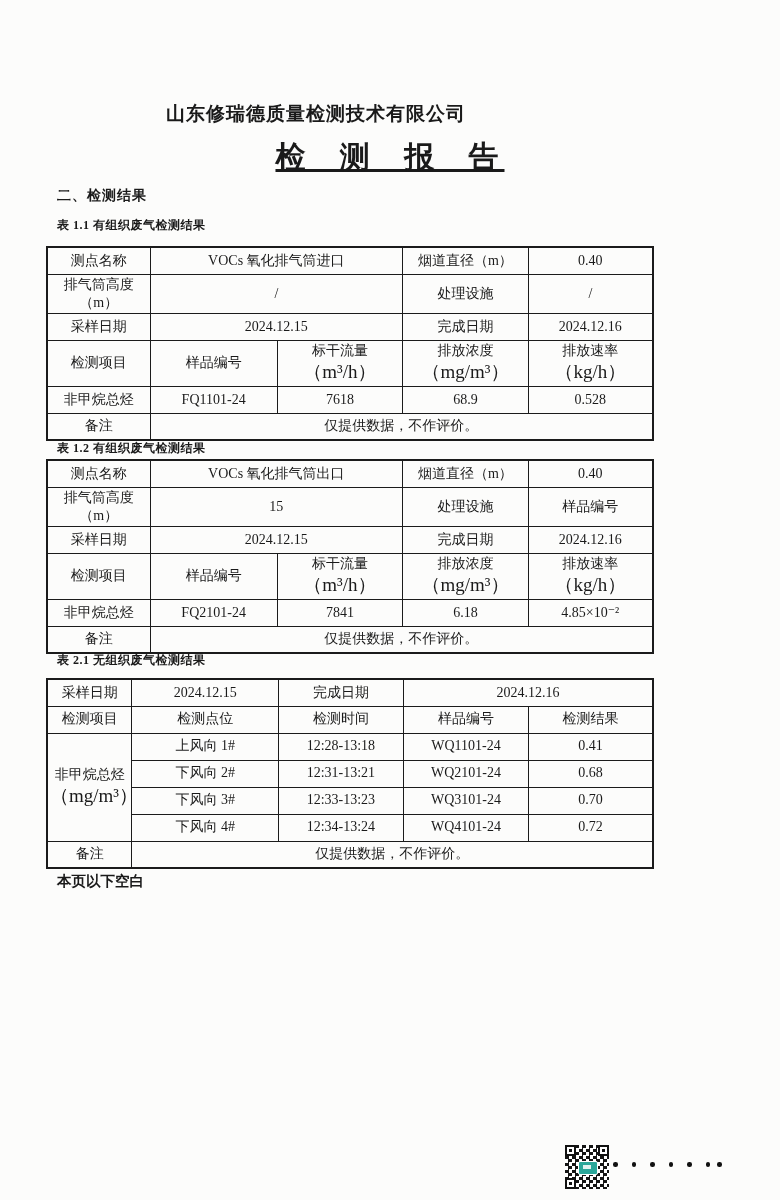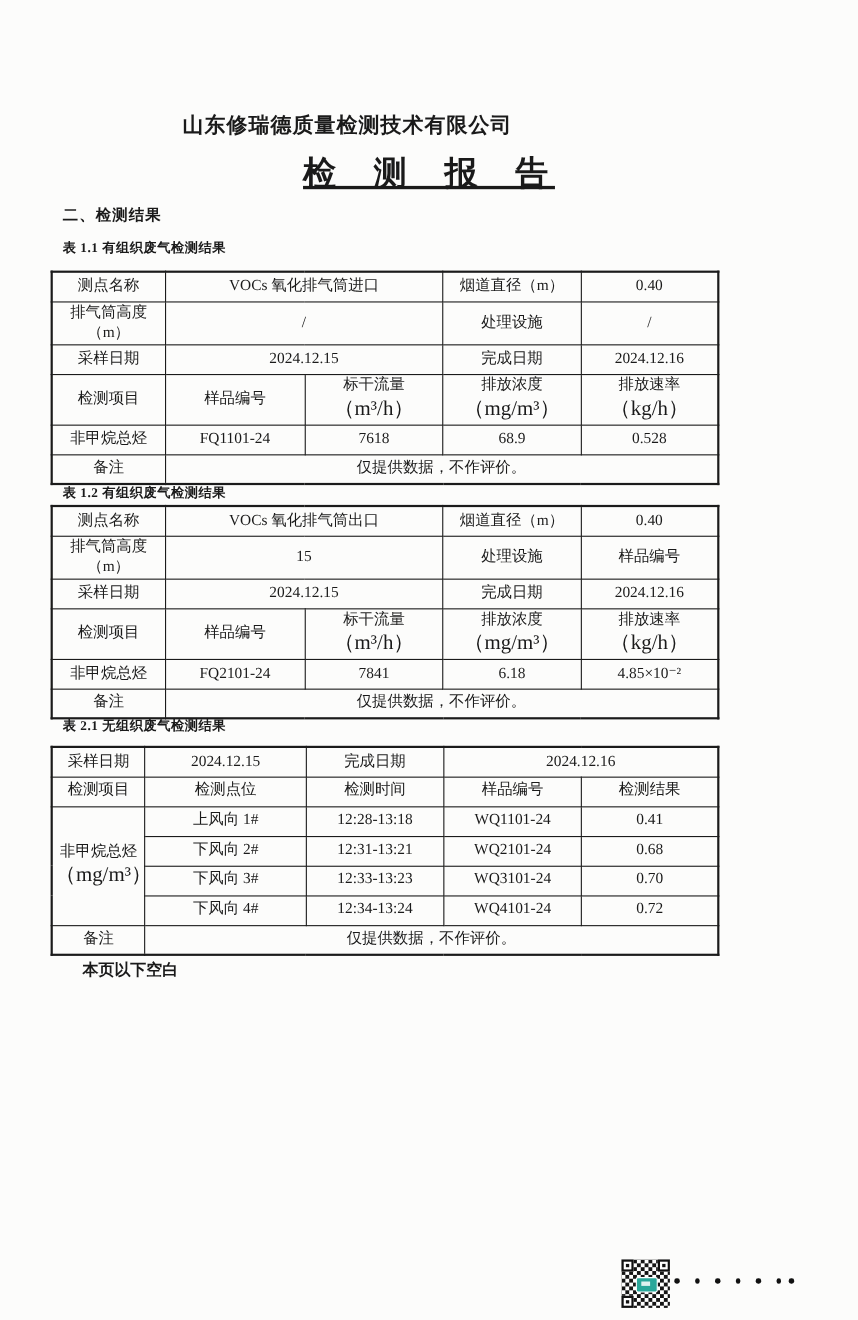--- a/index.html
+++ b/index.html
@@ -59,21 +59,21 @@
     text-align:center;vertical-align:middle;
     font-size:14px;line-height:1.3;
     padding:1px 2px;overflow:hidden;
   }
   table.rep tr{height:27px;}
   table.rep tr.hdr2{height:44px;}
   td.lbl{font-weight:500;}
   .unit{display:block;font-size:19px;}
   
   .closing{
-    position:absolute;left:75px;top:872px;
+    position:absolute;left:57px;top:872px;
     font-size:14.5px;font-weight:700;
     font-family:"Liberation Sans","DejaVu Sans",sans-serif;
   }
   .qr{
     position:absolute;left:565px;top:1145px;width:44px;height:44px;
     background:
       conic-gradient(#151515 0 25%,#fff 0 50%,#151515 0 75%,#fff 0);
     background-size:7px 7px;
   }
   .qr .finder{

